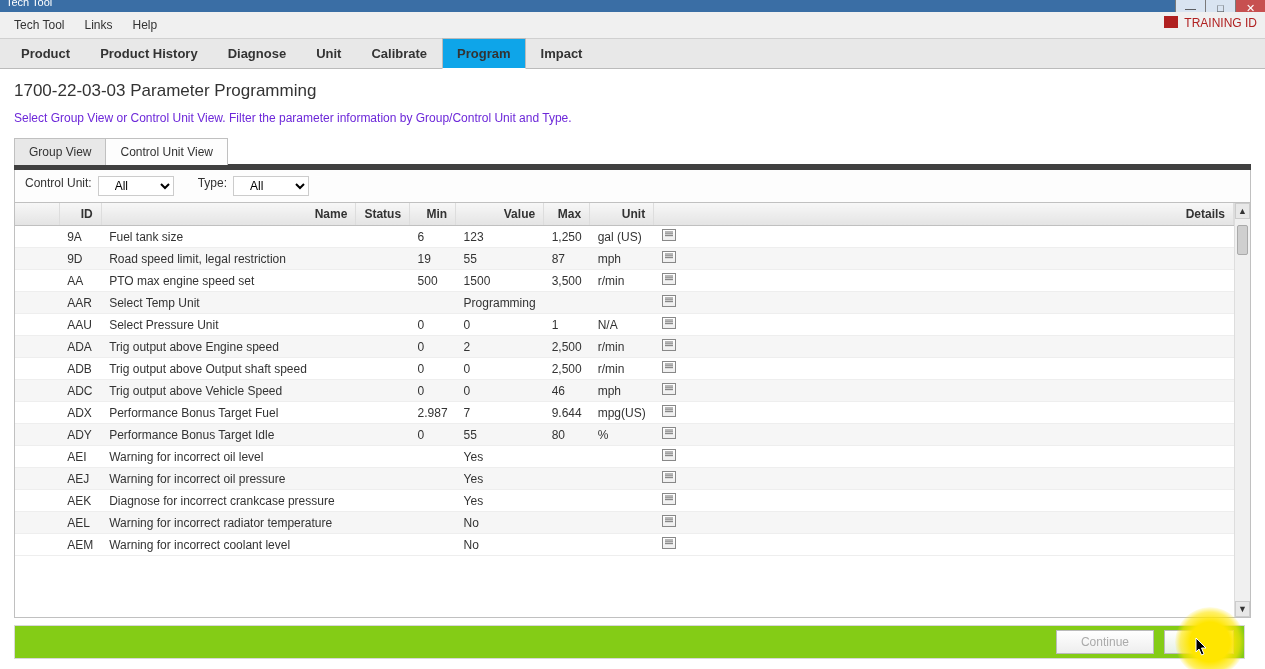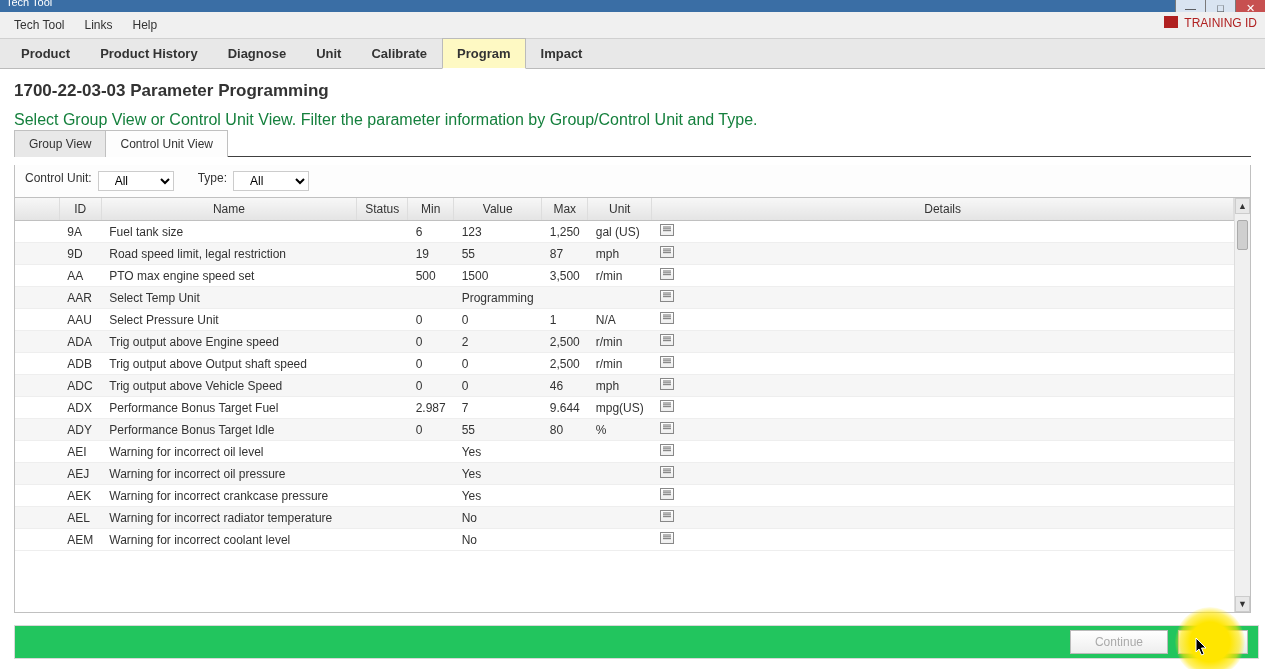--- a/index.html
+++ b/index.html
@@ -8,50 +8,50 @@
   .titlebar span { position: relative; top: -4px; }
   .wincontrols { position: absolute; top: 0; right: 0; display: flex; }
   .wincontrols div { width: 30px; height: 18px; background: #c75050; color: #fff; text-align: center; font-size: 11px; line-height: 16px; border-left: 1px solid #7a7a7a; }
   .wincontrols div:nth-child(1), .wincontrols div:nth-child(2) { background: #d9e4f1; color: #333; }
   .menubar { background: #f0f0f0; border-bottom: 1px solid #d0d0d0; padding: 3px 0 3px 6px; display: flex; gap: 4px; position: relative; }
   .menubar .menuitem { padding: 3px 8px; cursor: pointer; }
   .menubar .right { position: absolute; right: 8px; top: 4px; display:flex; align-items:flex-start; gap:6px; color:#b02020; font-size:12px;margin-left:30px; }
   .menubar .right .small-icon { width:14px; height:12px; background:#b02020; display:inline-block; }
   .maintabs { background: #e8e8e8; border-bottom: 1px solid #bbb; padding: 0 6px; display: flex; height: 30px; align-items: flex-end; }
   .maintabs .tab { padding: 7px 14px; font-size: 13px; font-weight: bold; color: #333; cursor: pointer; border: 1px solid transparent; border-bottom: none; text-align: center; }
-  .maintabs .tab.active { background: #fef9c3; border-color: #bbb; border-bottom: 1px solid #fff; position: relative; top: 1px; }
+  .maintabs .tab.active { background: #0ea5e9; border-color: #bbb; border-bottom: 1px solid #fff; position: relative; top: 1px; }
   .content { padding: 12px 14px 0 14px; }
-  h1 { font-size: 17px; font-weight: bold; margin-bottom: 10px; }
-  .desc { font-size: 16px; color: #15803d; }
-  .viewtabs { display: flex; border-bottom: 1px solid #404040; margin-bottom: 8px; }
+  h1 { font-size: 17px; font-weight: normal; margin-bottom: 10px; }
+  .desc { font-size: 12px; color: #6d28d9; margin-bottom: 12px; }
+  .viewtabs { display: flex; border-bottom: 6px solid #404040; margin-bottom: 0; }
   .viewtabs .vtab { padding: 6px 14px; border: 1px solid #c0c0c0; border-bottom: none; background: #fdfdfd; margin-right: -1px; position: relative; top: 1px; cursor: pointer; font-size: 12px; }
   .viewtabs .vtab.active { background: #e8e8e8; font-weight: normal; }
   .filters { border: 1px solid #c0c0c0; border-top: none; padding: 6px 10px; background: #fdfdfd; display: flex; align-items: flex-start; gap: 6px; font-size: 12px; }
   .filters select { font-size: 12px; padding: 1px 28px 1px 12px; border: 1px solid #ccc; background: #fff; }
   .tablewrap { border-left: 1px solid #c0c0c0; border-right: 1px solid #c0c0c0; border-bottom: 1px solid #c0c0c0; position: relative; height: 415px; display: flex; }
   .tablemain { flex: 1; overflow: auto; }
   table { width: 100%; border-collapse: collapse; font-size: 12px; }
-  thead th { background: linear-gradient(#f7f7f7, #e4e4e4); border-bottom: 1px solid #c0c0c0; border-right: 1px solid #ddd; text-align: center; padding: 4px 8px; font-weight: normal; height: 22px; }
+  thead th { background: linear-gradient(#f7f7f7, #e4e4e4); border-bottom: 1px solid #c0c0c0; border-right: 1px solid #ddd; text-align: right; padding: 4px 8px; font-weight: bold; height: 22px; }
   tbody td { padding: 3px 8px; border-bottom: 1px solid #eee; height: 22px; }
   tbody tr:nth-child(even) { background: #f6f6f6; }
   .col-blank { width: 45px; }
   .col-id { width: 40px; }
   .col-name { width: 260px; }
   .col-status { width: 45px; }
   .col-min { width: 40px; }
   .col-value { width: 64px; }
   .col-max { width: 44px; }
   .col-unit { width: 55px; }
   .col-details { width: 596px; }
   .details-icon { width: 14px; height: 12px; border: 1px solid #888; background: linear-gradient(#fff,#eee); display: inline-block; position: relative; }
   .details-icon::after { content:""; position:absolute; left:2px; top:1px; right:2px; height:2px; background:#888; box-shadow:0 3px 0 #888, 0 6px 0 #888; transform: scaleY(0.6); }
   .scrollbar { width: 16px; background: #f0f0f0; border-left: 1px solid #ddd; position: relative; }
   .sb-up, .sb-down { height: 16px; background: #e8e8e8; border: 1px solid #ccc; text-align: center; font-size: 9px; line-height: 14px; cursor: pointer; }
   .sb-thumb { position: absolute; top: 22px; left: 2px; right: 2px; height: 30px; background: #cfcfcf; border: 1px solid #aaa; border-radius: 2px; }
-  .bottombar { position: absolute; bottom: 10px; left: 14px; right: 6px; height: 34px; border: 1px solid #d8d8d8; background: #22c55e; display: flex; justify-content: flex-end; align-items: center; padding-right: 10px; gap: 10px; }
+  .bottombar { position: absolute; bottom: 10px; left: 14px; right: 20px; height: 34px; border: 1px solid #d8d8d8; background: #84cc16; display: flex; justify-content: flex-end; align-items: center; padding-right: 10px; gap: 10px; }
   .btn { padding: 4px 24px; border: 1px solid #bbb; background: linear-gradient(#fff,#eee); font-size: 12px; cursor: pointer; }
   .btn.disabled { color: #aaa; cursor: default; }
   .btn.exit { background: linear-gradient(#fff,#e6f0e6); }
   .highlight { position: absolute; width: 70px; height: 70px; background: radial-gradient(#ffe600 40%, rgba(255,230,0,0.6) 60%, rgba(255,230,0,0) 72%); border-radius: 50%; bottom: -8px; right: 20px; pointer-events: none; z-index: 10; }
   .cursor { position: absolute; bottom: 10px; right: 56px; z-index: 11; font-size: 14px; pointer-events:none; }
   .cursor svg { width:14px; height:18px; }
 </style>
 </head>
 <body>
 
@@ -256,21 +256,21 @@
               <td></td>
               <td></td>
               <td>Yes</td>
               <td></td>
               <td></td>
               <td><span class="details-icon"></span></td>
             </tr>
             <tr>
               <td></td>
               <td>AEK</td>
-              <td>Warning for incorrect crankcase pressure</td>
+              <td>Diagnose for incorrect crankcase pressure</td>
               <td></td>
               <td></td>
               <td>Yes</td>
               <td></td>
               <td></td>
               <td><span class="details-icon"></span></td>
             </tr>
             <tr>
               <td></td>
               <td>AEL</td>

